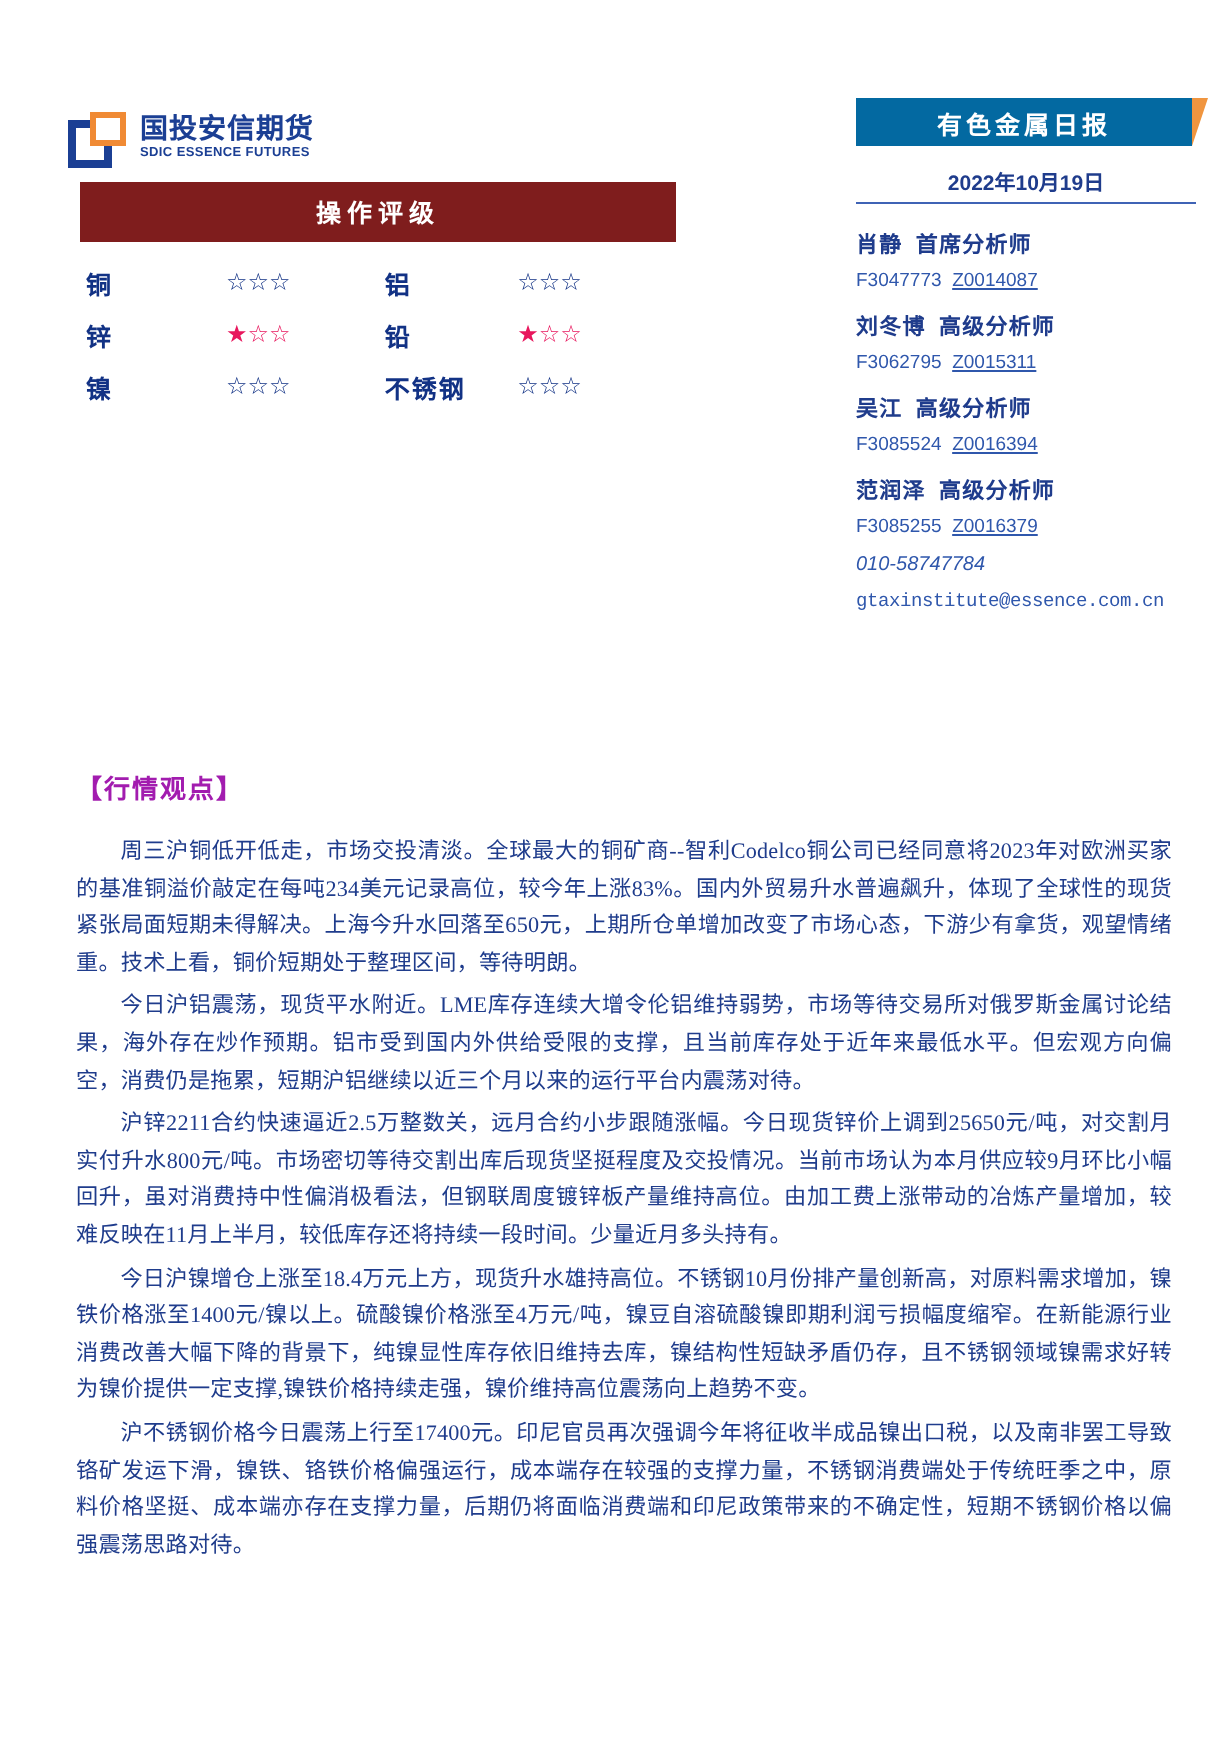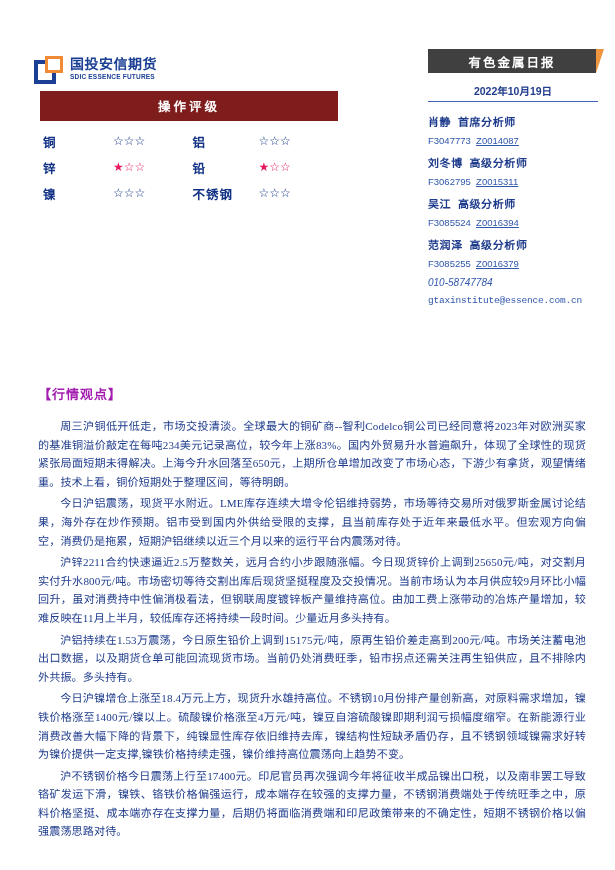--- a/index.html
+++ b/index.html
@@ -124,21 +124,21 @@
 
   
   .right-head {
     position: absolute;
     left: 428px;
     top: 17px;
     width: 170px;
   }
   .banner {
     position: relative;
-    background: #404040;
+    background: #0369a1;
     height: 24px;
     width: 168px;
     display: flex;
     align-items: center;
     justify-content: center;
   }
   .banner::after {
     content: "";
     position: absolute;
     right: -8px;
@@ -361,21 +361,20 @@
     </div>
 
   </div>
 
   <div class="body-wrap">
     <div class="section-title">【行情观点】</div>
 
     <p class="para">周三沪铜低开低走，市场交投清淡。全球最大的铜矿商--智利Codelco铜公司已经同意将2023年对欧洲买家的基准铜溢价敲定在每吨234美元记录高位，较今年上涨83%。国内外贸易升水普遍飙升，体现了全球性的现货紧张局面短期未得解决。上海今升水回落至650元，上期所仓单增加改变了市场心态，下游少有拿货，观望情绪重。技术上看，铜价短期处于整理区间，等待明朗。</p>
     <p class="para">今日沪铝震荡，现货平水附近。LME库存连续大增令伦铝维持弱势，市场等待交易所对俄罗斯金属讨论结果，海外存在炒作预期。铝市受到国内外供给受限的支撑，且当前库存处于近年来最低水平。但宏观方向偏空，消费仍是拖累，短期沪铝继续以近三个月以来的运行平台内震荡对待。</p>
     <p class="para">沪锌2211合约快速逼近2.5万整数关，远月合约小步跟随涨幅。今日现货锌价上调到25650元/吨，对交割月实付升水800元/吨。市场密切等待交割出库后现货坚挺程度及交投情况。当前市场认为本月供应较9月环比小幅回升，虽对消费持中性偏消极看法，但钢联周度镀锌板产量维持高位。由加工费上涨带动的冶炼产量增加，较难反映在11月上半月，较低库存还将持续一段时间。少量近月多头持有。</p>
-    <p class="para">沪铝持续在1.53万震荡，今日原生铅价上调到15175元/吨，原再生铅价差走高到200元/吨。市场关注蓄电池出口数据，以及期货仓单可能回流现货市场。当前仍处消费旺季，铅市拐点还需关注再生铅供应，且不排除内外共振。多头持有。</p>
     <p class="para">今日沪镍增仓上涨至18.4万元上方，现货升水雄持高位。不锈钢10月份排产量创新高，对原料需求增加，镍铁价格涨至1400元/镍以上。硫酸镍价格涨至4万元/吨，镍豆自溶硫酸镍即期利润亏损幅度缩窄。在新能源行业消费改善大幅下降的背景下，纯镍显性库存依旧维持去库，镍结构性短缺矛盾仍存，且不锈钢领域镍需求好转为镍价提供一定支撑,镍铁价格持续走强，镍价维持高位震荡向上趋势不变。</p>
     <p class="para">沪不锈钢价格今日震荡上行至17400元。印尼官员再次强调今年将征收半成品镍出口税，以及南非罢工导致铬矿发运下滑，镍铁、铬铁价格偏强运行，成本端存在较强的支撑力量，不锈钢消费端处于传统旺季之中，原料价格坚挺、成本端亦存在支撑力量，后期仍将面临消费端和印尼政策带来的不确定性，短期不锈钢价格以偏强震荡思路对待。</p>
   </div>
 
   <div class="footer">
     <div class="footer-rule"></div>
     <div class="footer-inner">
       <div class="footer-left">市场等待交易所对俄罗斯金属讨论结果</div>
       <div class="footer-page">1</div>
       <div class="footer-right">不可作为投资依据，转载请注明出处</div>

